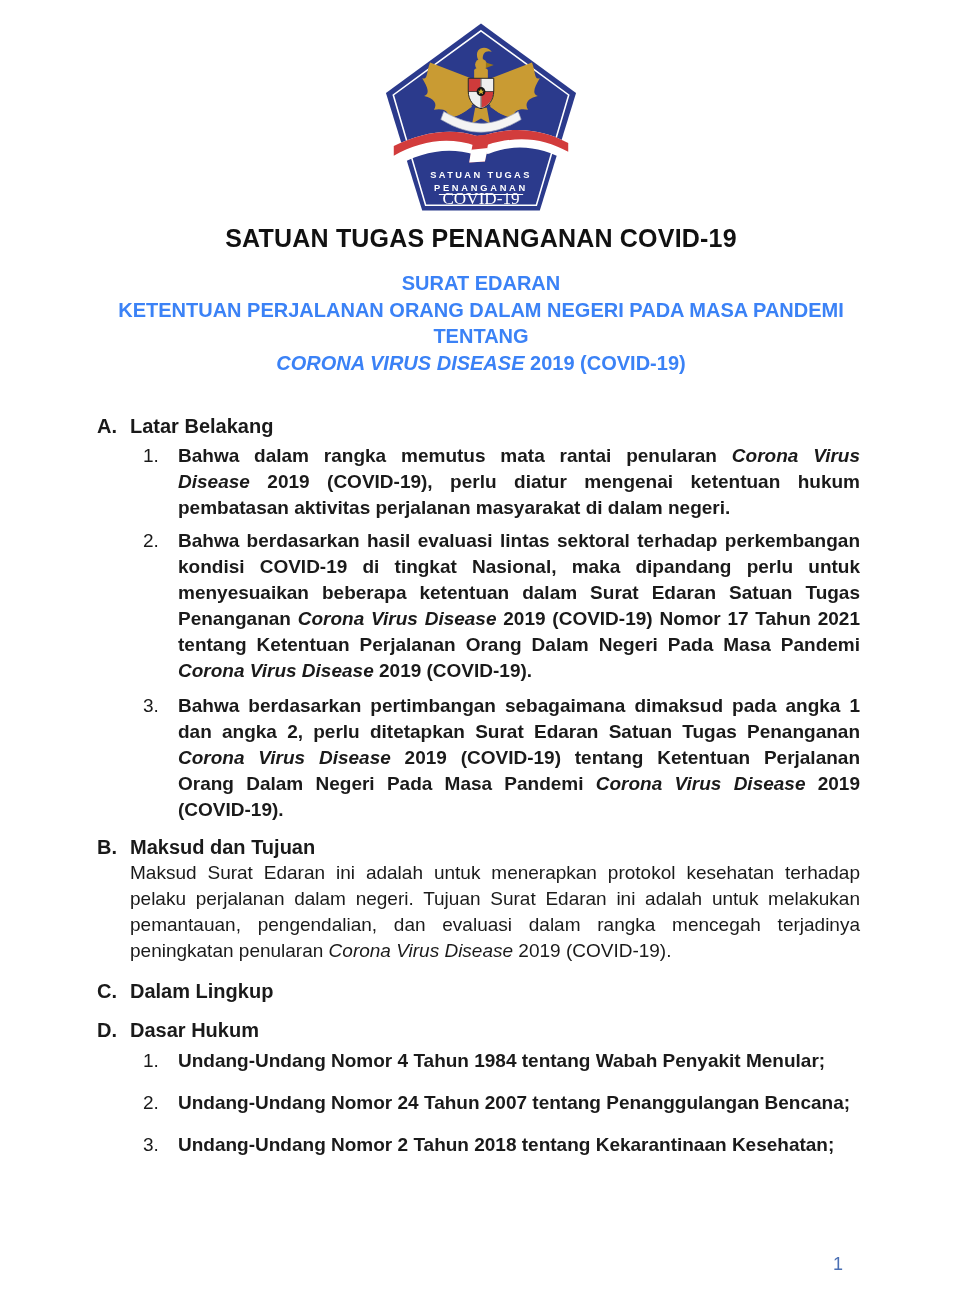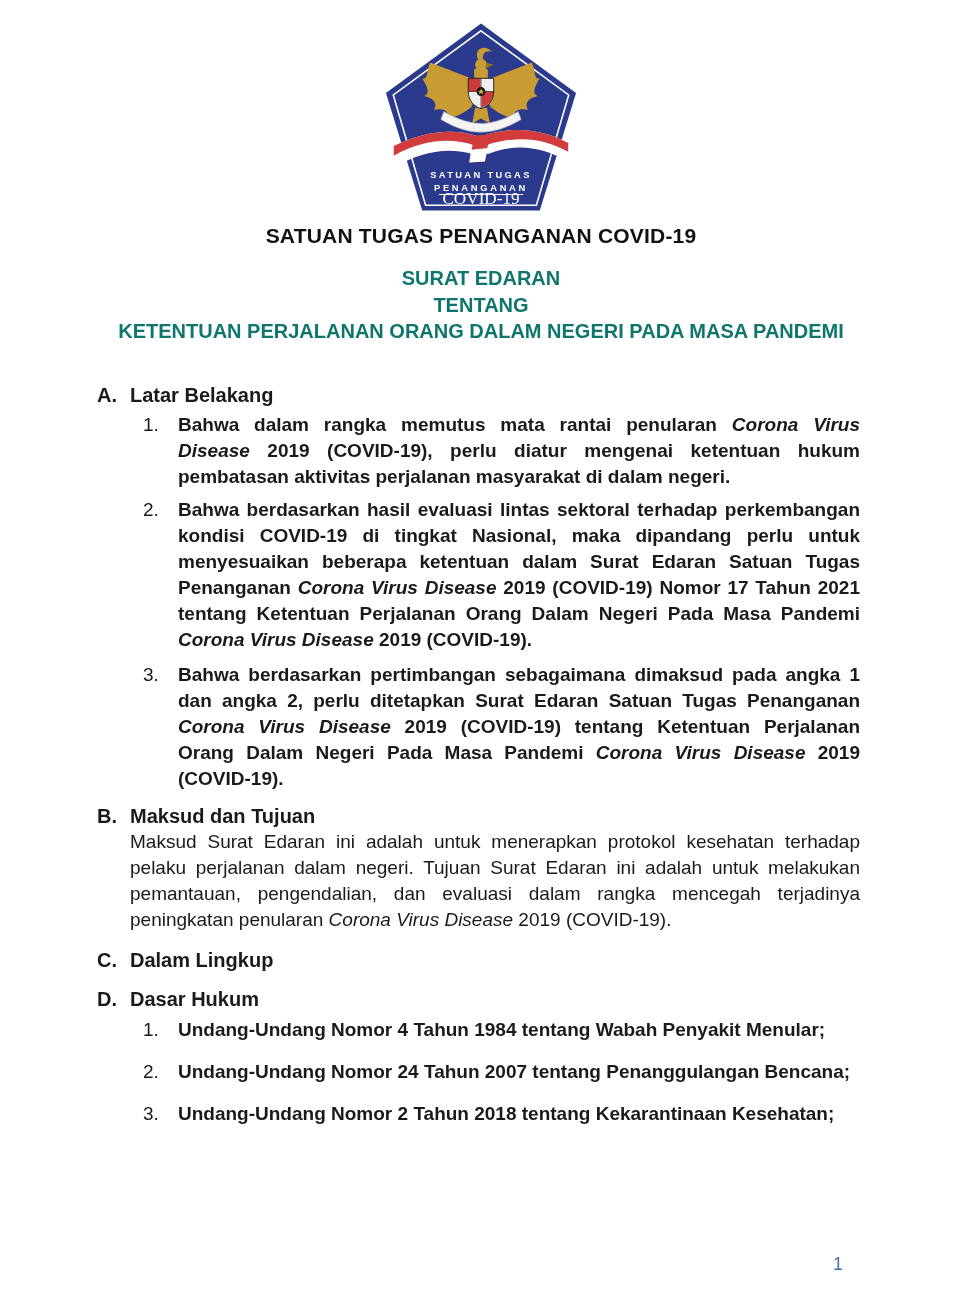--- a/index.html
+++ b/index.html
@@ -12,34 +12,34 @@
     overflow: hidden;
   }
   .page { width: 962px; height: 1296px; position: relative; }
 
   
   .logo-wrap { padding-top: 21px; text-align: center; }
   .logo-wrap svg { display: inline-block; }
   .org-name {
     margin-top: 6px;
     text-align: center;
-    font-size: 21px;
+    font-size: 25px;
     font-weight: bold;
     letter-spacing: 0.2px;
     color: #111;
   }
 
   
   .title-block {
     margin-top: 17px;
     text-align: center;
     font-size: 20px;
     font-weight: bold;
     line-height: 26.5px;
-    color: #0f766e;
+    color: #3b82f6;
   }
   .title-block .t-line { white-space: nowrap; }
 
   
   .content { margin-left: 97px; margin-right: 102px; font-size: 19px; line-height: 26px; }
   .sec-head { display: flex; font-weight: bold; font-size: 20px; }
   .sec-head .letter { width: 33px; flex: 0 0 33px; }
   .sec-head .h-text { flex: 1; }
   .sec-body { margin-left: 33px; text-align: justify; }
   .item { display: flex; margin-left: 46px; }
@@ -116,22 +116,23 @@
       <text x="100" y="172.5" text-anchor="middle" fill="#ffffff" font-size="9.5" font-weight="bold" letter-spacing="2.8" font-family="Liberation Sans, sans-serif">PENANGANAN</text>
       <line x1="57" y1="176.5" x2="143" y2="176.5" stroke="#ffffff" stroke-width="1.1"></line>
       <text x="100" y="186" text-anchor="middle" fill="#ffffff" font-size="17.5" font-family="Liberation Serif, serif">COVID-19</text>
     </svg>
   </div>
 
   <div class="org-name">SATUAN TUGAS PENANGANAN COVID-19</div>
 
   <div class="title-block">
     <div class="t-line">SURAT EDARAN</div>
+    <div class="t-line">KETENTUAN PERJALANAN ORANG DALAM NEGERI PADA MASA PANDEMI</div>
     <div class="t-line">TENTANG</div>
-    <div class="t-line">KETENTUAN PERJALANAN ORANG DALAM NEGERI PADA MASA PANDEMI</div>
+    <div class="t-line"><i>CORONA VIRUS DISEASE</i> 2019 (COVID-19)</div>
   </div>
 
   <div class="content">
 
     <div class="sec-head mt-title">
       <span class="letter">A.</span>
       <span class="h-text">Latar Belakang</span>
     </div>
     <div class="item mt-item-first">
       <span class="num">1.</span>

